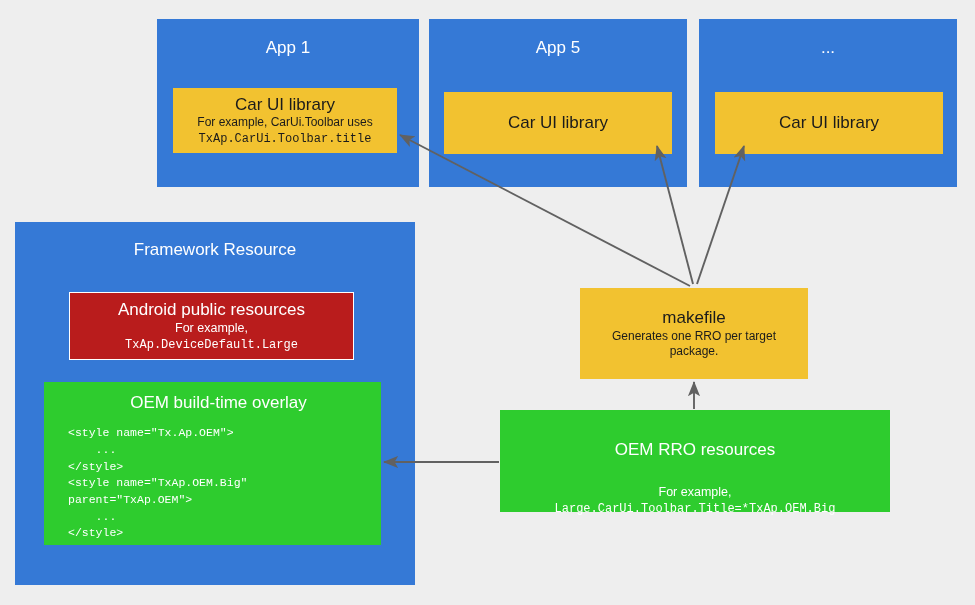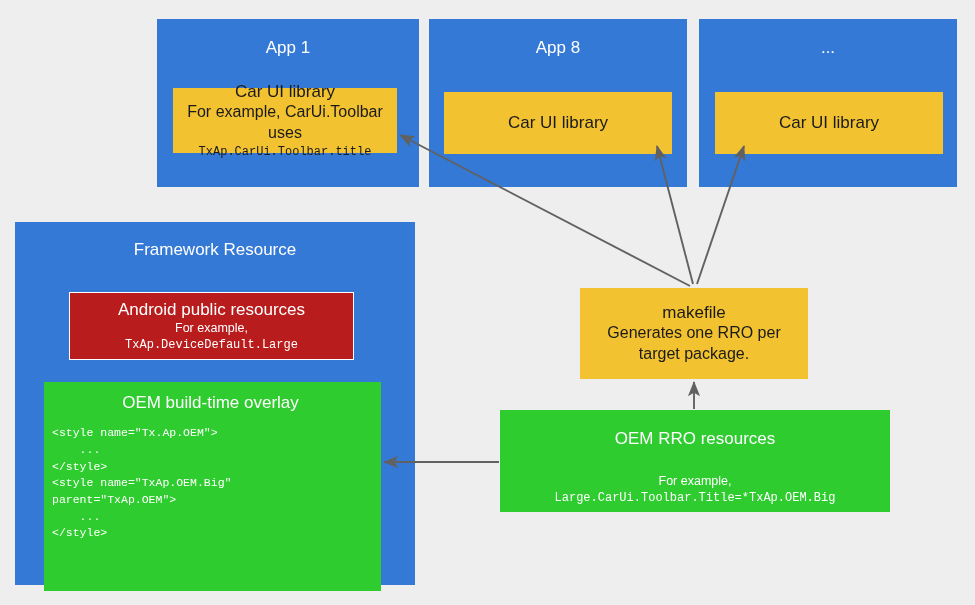--- a/index.html
+++ b/index.html
@@ -41,21 +41,21 @@
   }
   .title-dark {
     color: #1b1b1b;
     font-size: 17px;
     line-height: 1.25;
     text-align: center;
     font-weight: normal;
   }
   .sub-dark {
     color: #1b1b1b;
-    font-size: 16px;
+    font-size: 12px;
     line-height: 1.3;
     text-align: center;
   }
   .sub-white {
     color: #ffffff;
     font-size: 12.5px;
     line-height: 1.3;
     text-align: center;
   }
   .mono-dark {
@@ -100,35 +100,35 @@
   #framework-title { margin-top: 17px; }
 
   #android-public {
     left: 69px; top: 292px; width: 285px; height: 68px;
     background: #b91c1c;
     border: 1.5px solid #ffffff;
     justify-content: center;
   }
 
   #oem-overlay {
-    left: 44px; top: 382px; width: 337px; height: 209px;
-    padding: 10px 12px 0 8px;
+    left: 44px; top: 382px; width: 337px; height: 163px;
+    padding: 10px 12px 0 24px;
   }
   #oem-overlay .title-white { margin-bottom: 12px; }
 
   
   #makefile-box {
     left: 580px; top: 288px; width: 228px; height: 91px;
     justify-content: center; padding: 4px 10px;
   }
 
   
   #oem-rro-box {
     left: 500px; top: 410px; width: 390px; height: 102px;
-    padding: 0 8px;
+    padding: 11px 8px;
   }
   #oem-rro-box .title-white { margin-top: 18px; }
   #oem-rro-box .sub-white   { margin-top: 24px; }
 
   #arrows {
     position: absolute;
     left: 0; top: 0;
     width: 975px; height: 605px;
     pointer-events: none;
   }
@@ -136,21 +136,21 @@
 </head>
 <body>
 
 <div id="canvas">
 
   <div class="box blue" id="app1-container">
     <div class="title-white app-title">App 1</div>
   </div>
 
   <div class="box blue" id="app2-container">
-    <div class="title-white app-title">App 8</div>
+    <div class="title-white app-title">App 5</div>
   </div>
 
   <div class="box blue" id="appn-container">
     <div class="title-white app-title">...</div>
   </div>
 
   <div class="box yellow" id="app1-carui">
     <div class="title-dark">Car UI library</div>
     <div class="sub-dark">For example, CarUi.Toolbar uses</div>
     <div class="mono-dark">TxAp.CarUi.Toolbar.title</div>

